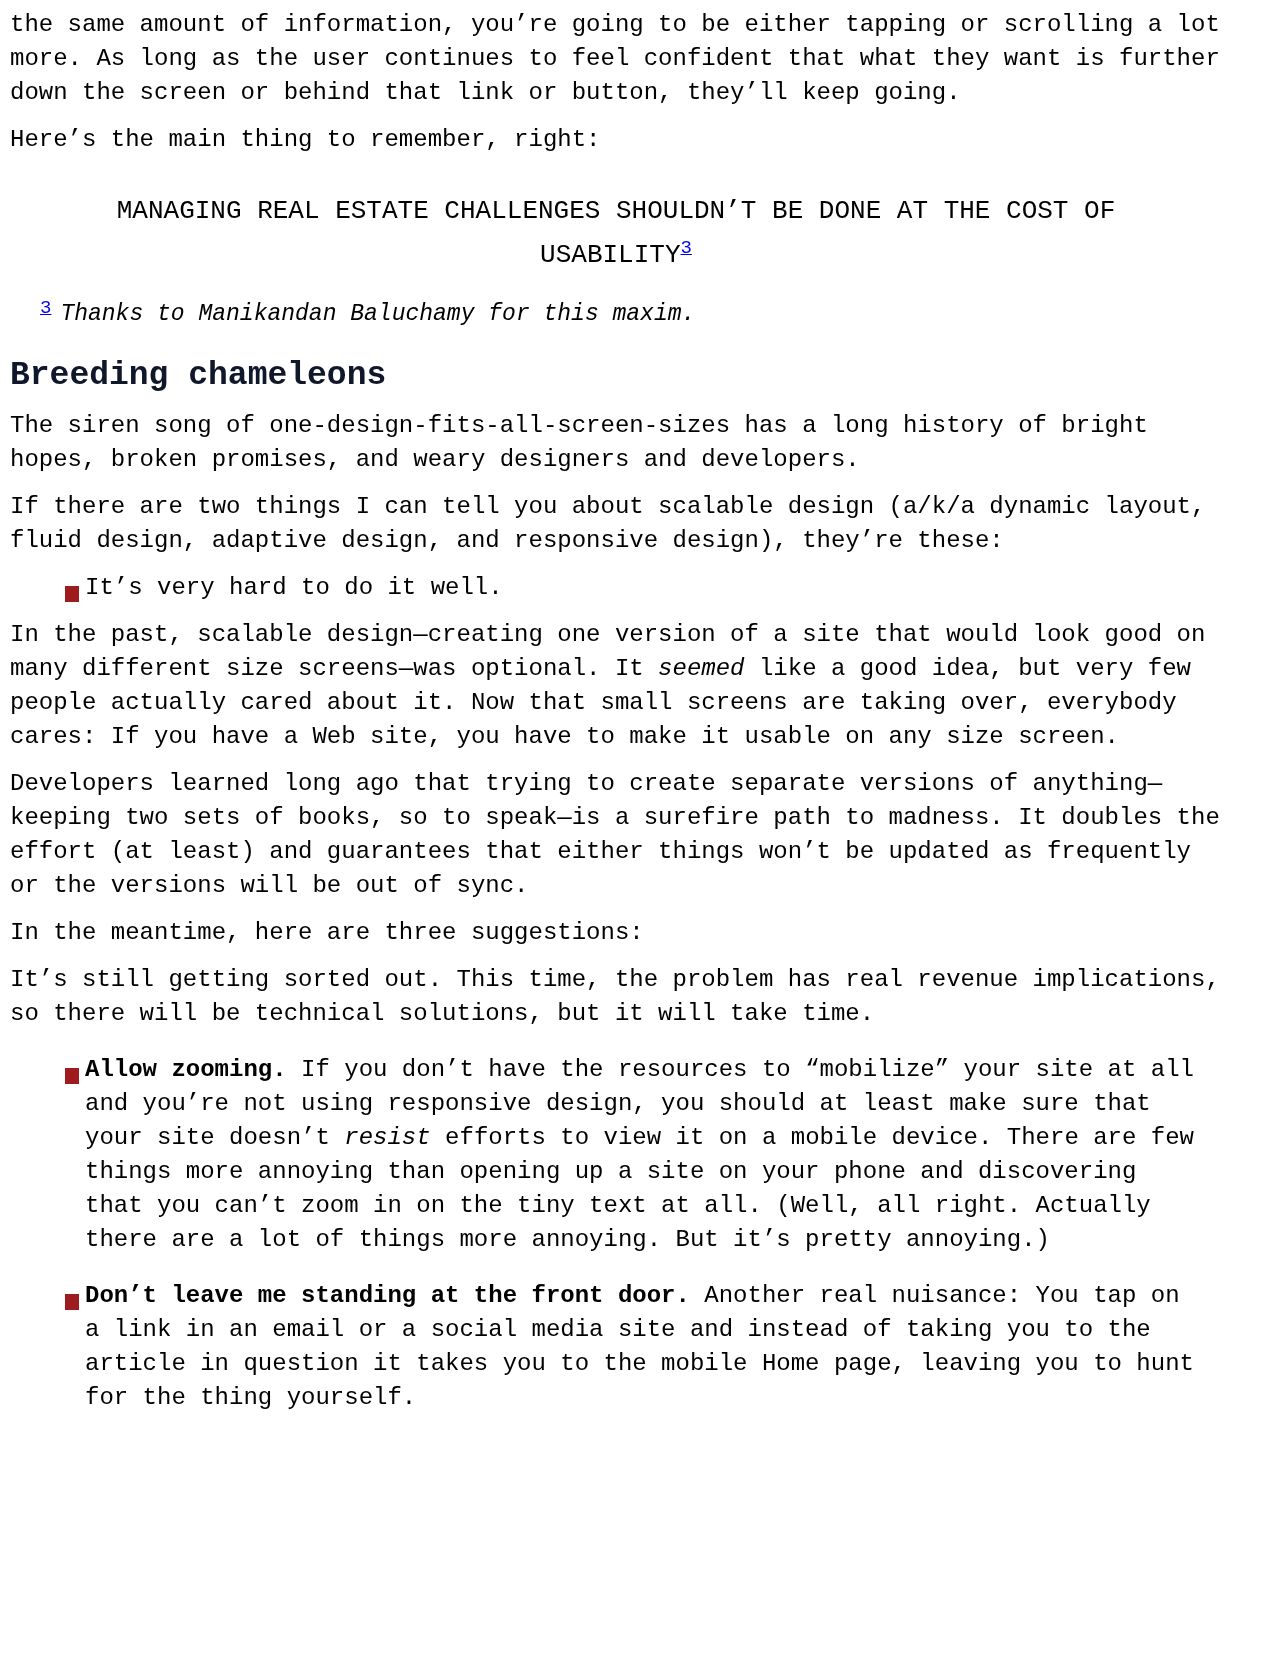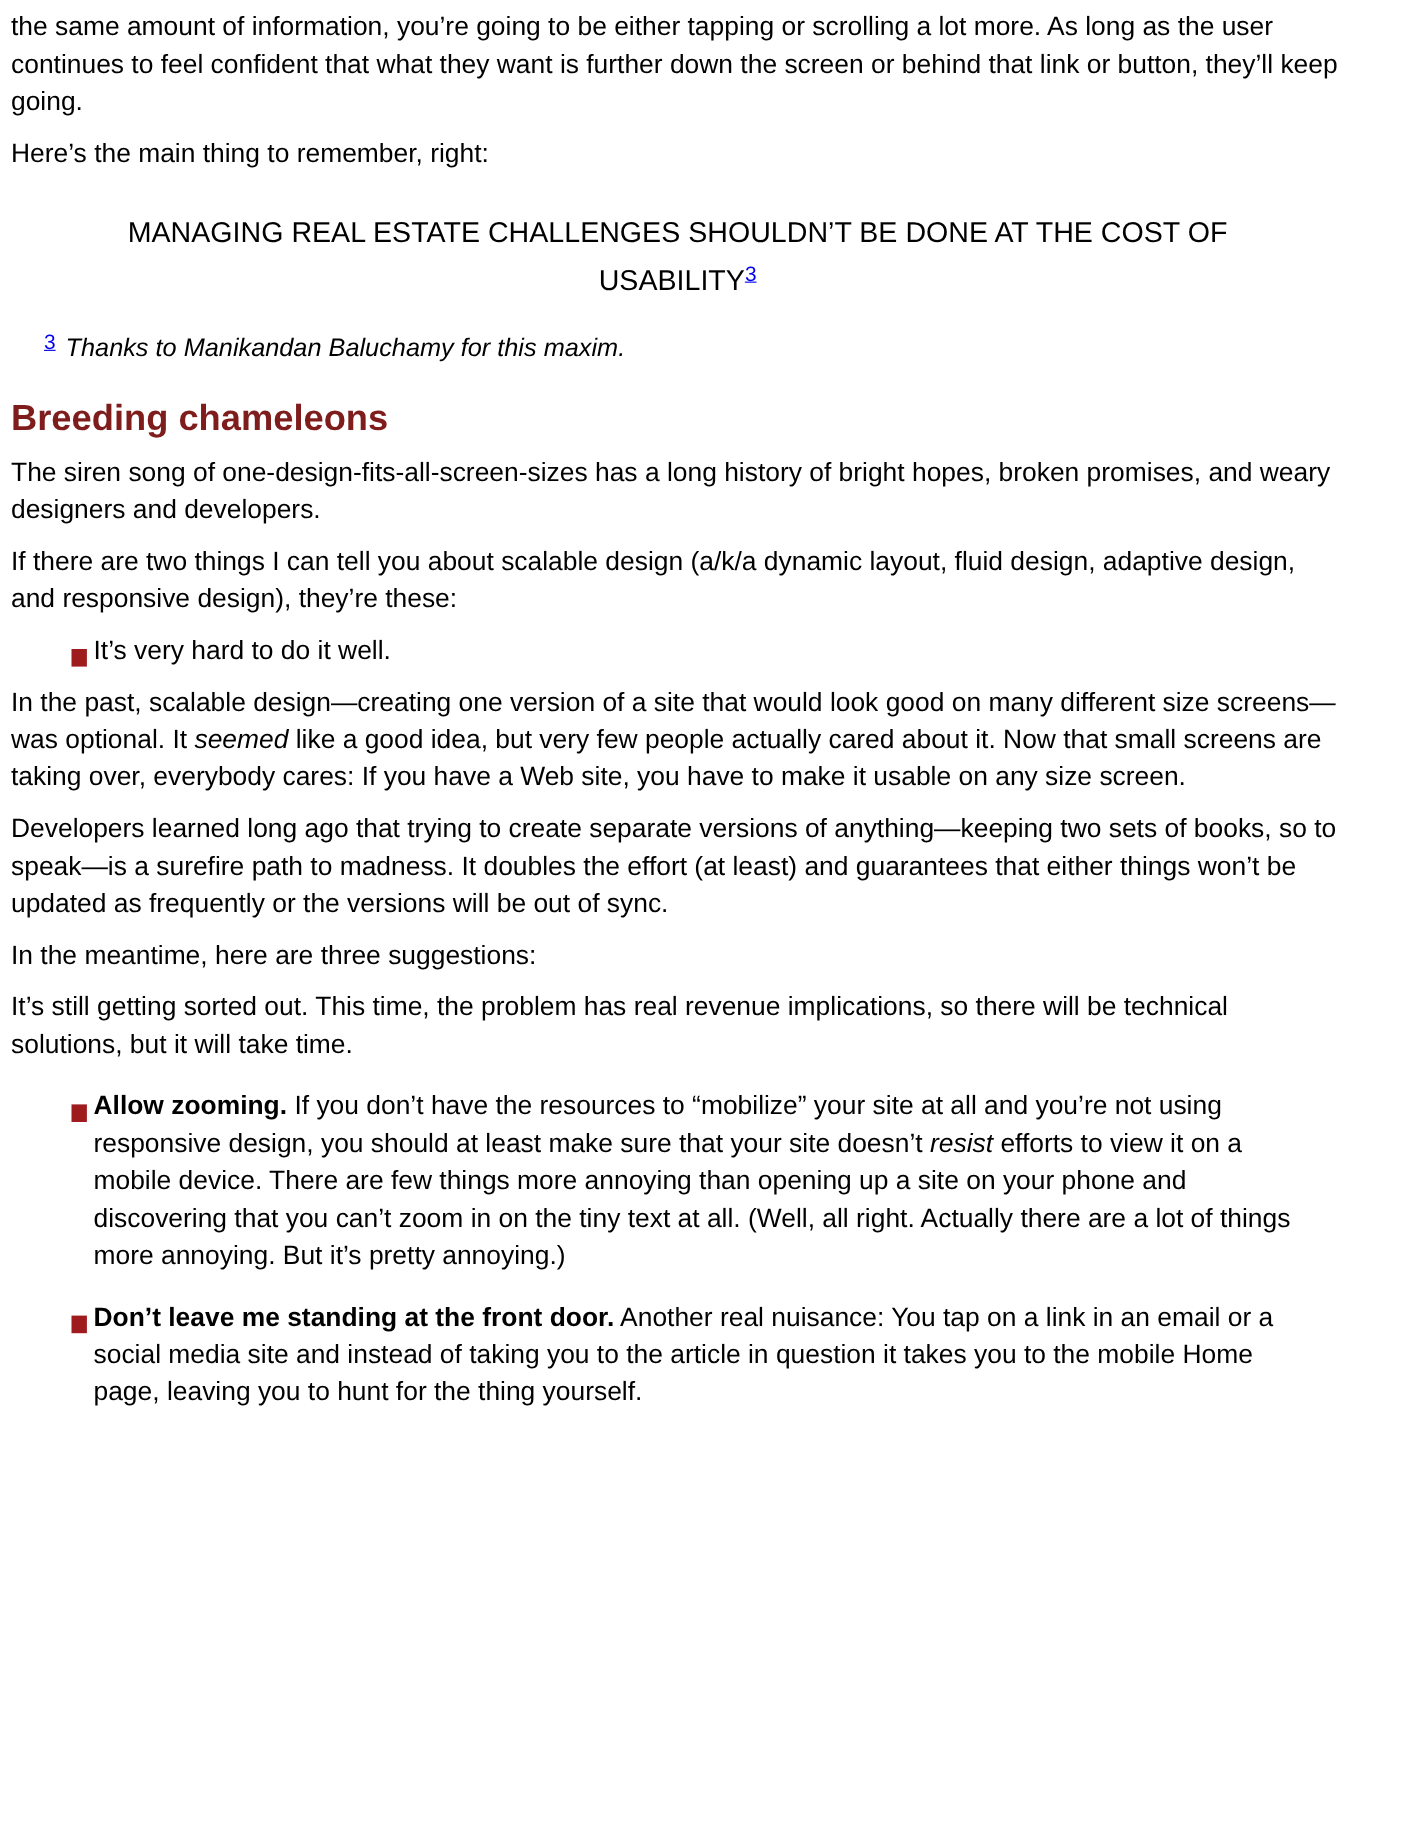--- a/index.html
+++ b/index.html
@@ -4,21 +4,21 @@
 <style>
   html, body { margin: 0; padding: 0; background: #ffffff; }
   .page {
     position: relative;
     width: 1280px;
     height: 1656px;
     box-sizing: border-box;
     padding: 6px 58px 0 10px;
     background: #ffffff;
     color: #000000;
-    font-family: Liberation Sans, sans-serif;
+    font-family: Liberation Mono, monospace;
     font-size: 24px;
     line-height: 34px;
     overflow: hidden;
   }
   p { margin: 13px 0; }
   .p-first { margin-top: 2px; }
 
   .maxim {
     text-align: center;
     font-size: 26px;
@@ -44,21 +44,21 @@
     font-style: normal;
     font-size: 19px;
     position: relative;
     top: -7px;
     color: #0000ee;
     text-decoration: underline;
     margin-right: 9px;
     cursor: pointer;
   }
   h2.section {
-    color: #7f1d1d;
+    color: #0f172a;
     font-size: 33px;
     line-height: 40px;
     font-weight: bold;
     margin: 26px 0 10px 0;
   }
   ul { list-style: none; margin: 12px 0 6px 0; padding: 0; }
   ul li { position: relative; padding-left: 75px; }
   ul.traits li { margin: 8px 0; }
   ul.suggestions { margin-top: 16px; }
   ul.suggestions li { margin: 22px 0; padding-right: 28px; }

